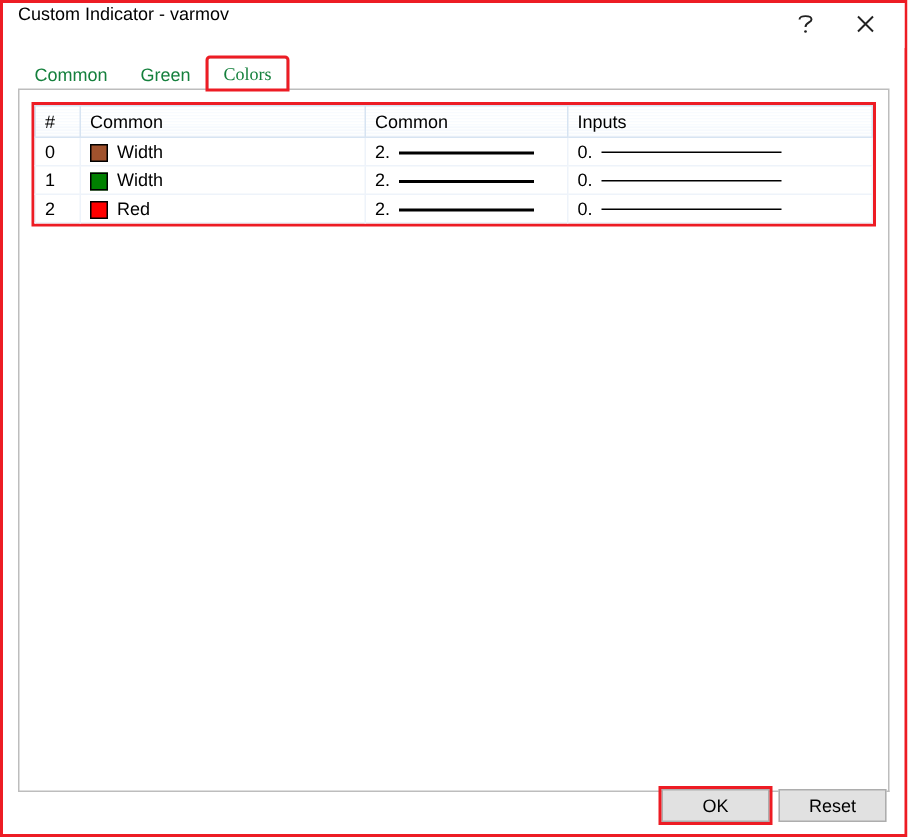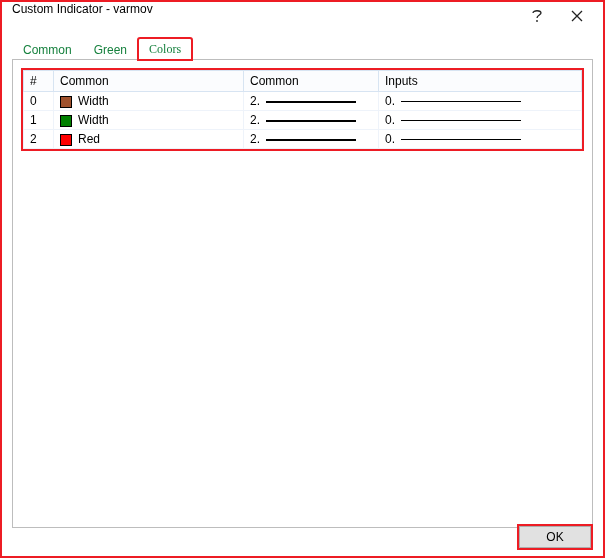--- a/index.html
+++ b/index.html
@@ -215,15 +215,18 @@
           </tbody>
         </table>
       </div>
     </div>
   </div>
 
   <div class="footer">
     <div class="btn hl">
         <span>OK</span>
       </div>
+    <div class="btn">
+        <span>Reset</span>
+      </div>
   </div>
 
 </div>
 
 </body></html>

